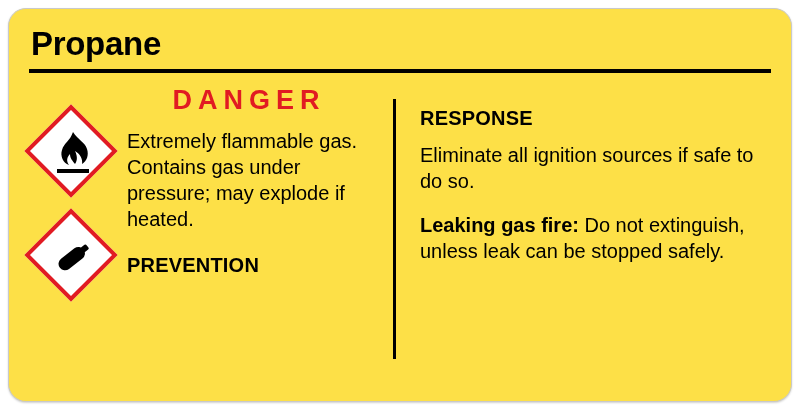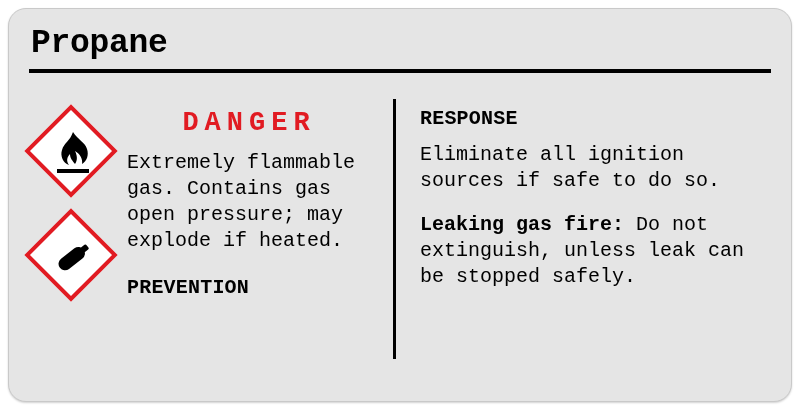--- a/index.html
+++ b/index.html
@@ -12,26 +12,25 @@
     height: 410px;
     font-family: "Liberation Sans", sans-serif;
     overflow: hidden;
   }
   .label {
     position: absolute;
     left: 8px;
     top: 8px;
     width: 784px;
     height: 394px;
-    background: #e5e5e5;
+    background: #fde047;
     border: 1px solid #c9c9c9;
     border-radius: 18px;
     box-sizing: border-box;
     box-shadow: 0 1px 2px rgba(0,0,0,0.18);
-    font-family: Liberation Mono, monospace;
   }
   .label-inner {
     position: absolute;
     left: 18px;
     top: 16px;
     right: 18px;
     bottom: 16px;
   }
 
   
@@ -67,21 +66,20 @@
   }
   .pictos {
     width: 100px;
     padding-top: 26px;
     flex: 0 0 auto;
   }
   .left-col {
     flex: 0 0 auto;
     width: 250px;
     padding-top: 4px;
-    margin-top: 23px;
   }
   .divider {
     width: 3px;
     background: #000;
     margin: 18px 24px 26px 16px;
     flex: 0 0 auto;
   }
   .right-col {
     flex: 1 1 auto;
     padding-top: 26px;
@@ -175,21 +173,21 @@
             <g transform="rotate(-38 26 26)">
               <rect x="9" y="20" width="30" height="13" rx="6.5" fill="#000"></rect>
               <rect x="37" y="23.5" width="7" height="6" rx="1.5" fill="#000"></rect>
             </g>
           </svg>
         </div>
       </div>
 
       <div class="left-col">
         <div class="signal">DANGER</div>
-        <p class="hazard">Extremely flammable gas. Contains gas open pressure; may explode if heated.</p>
+        <p class="hazard">Extremely flammable gas. Contains gas under pressure; may explode if heated.</p>
         <div class="sec-head">PREVENTION</div>
       </div>
 
       <div class="divider"></div>
 
       <div class="right-col">
         <div class="sec-head">RESPONSE</div>
         <p class="sec-text">Eliminate all ignition sources if safe to do so.</p>
         <p class="sec-text"><span class="lead">Leaking gas fire:</span><span> Do not extinguish, unless leak can be stopped safely.</span></p>
       </div>

